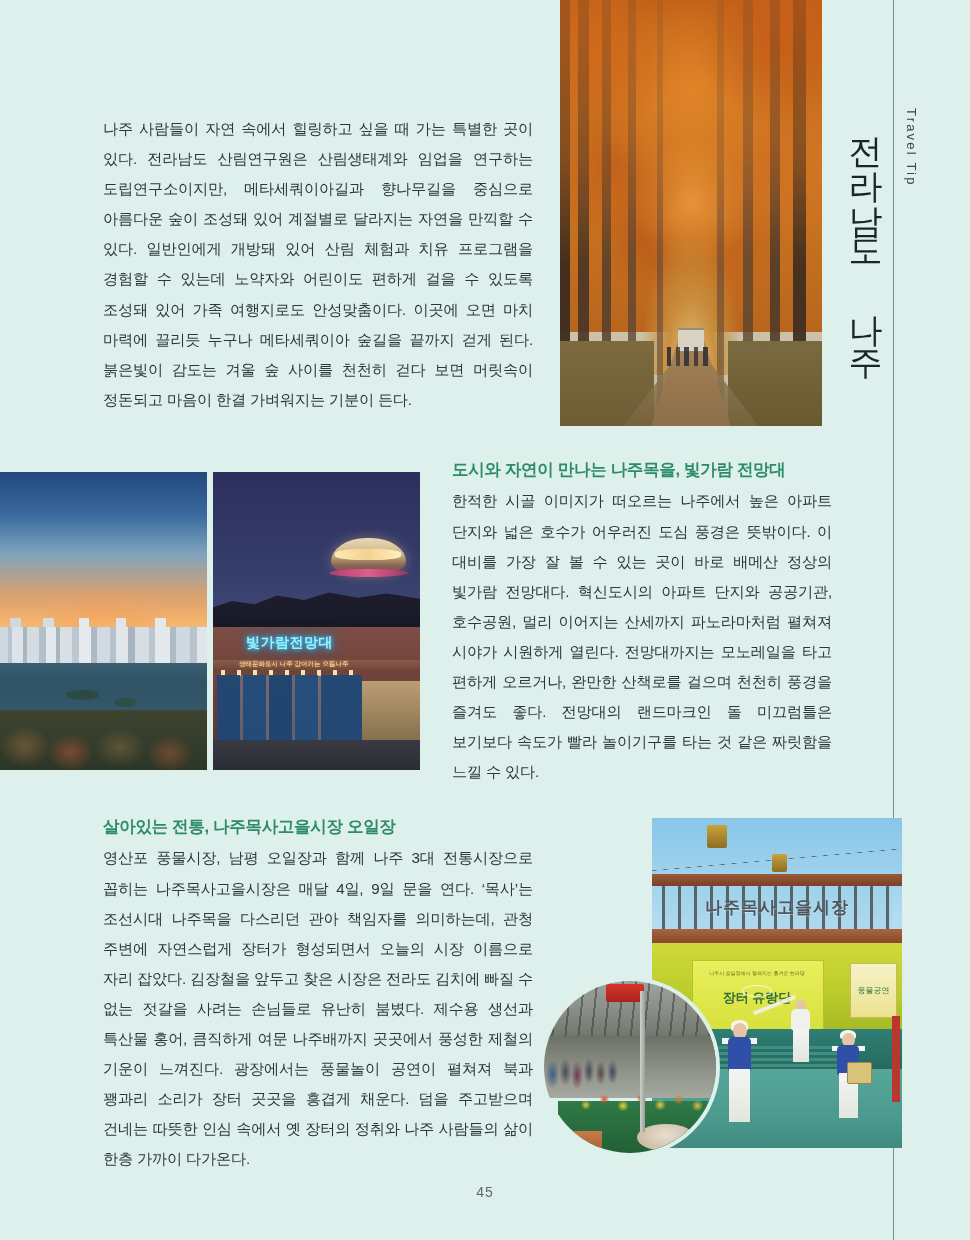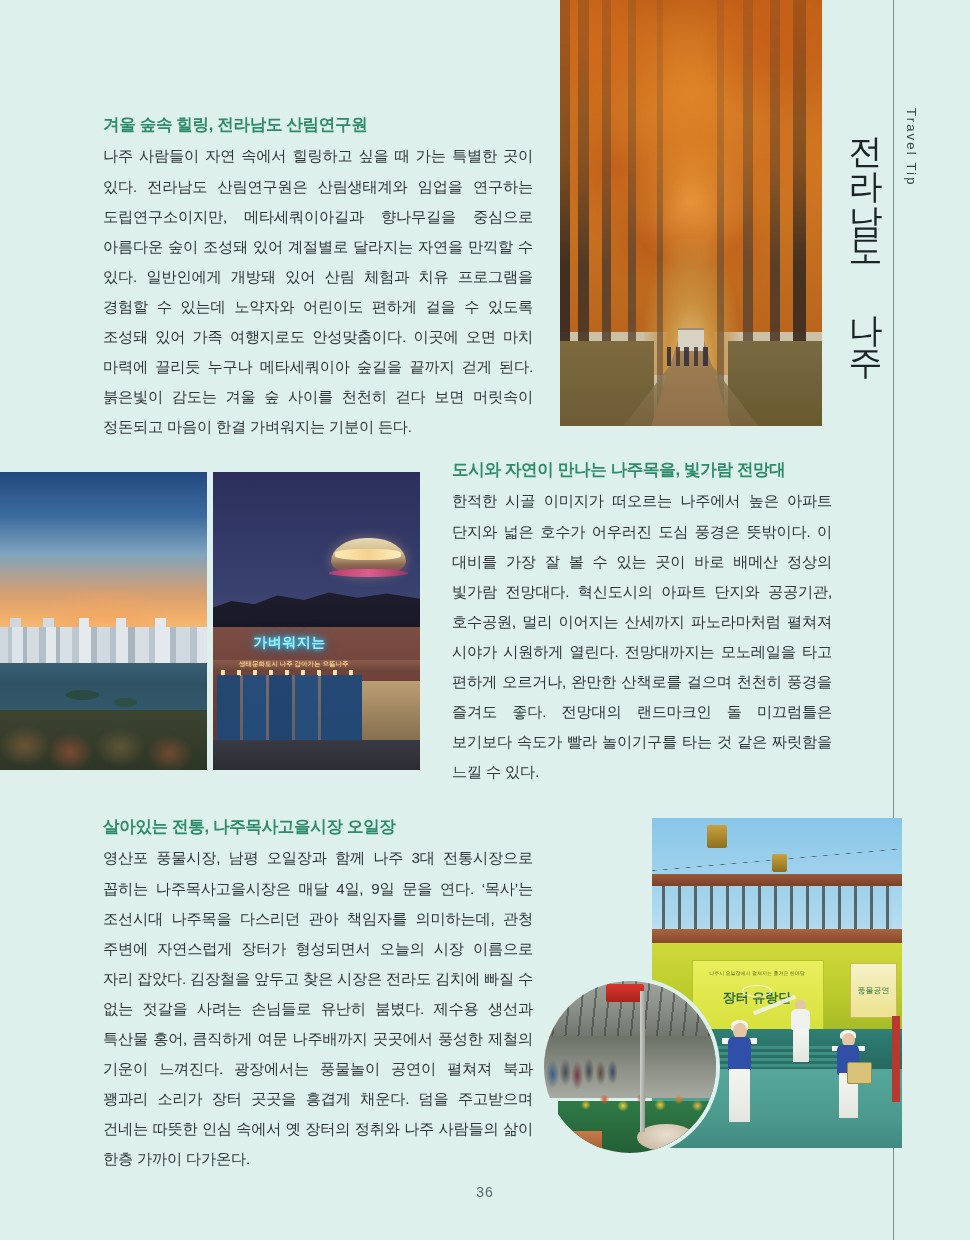--- a/index.html
+++ b/index.html
@@ -531,36 +531,37 @@
     <div class="forest"></div>
   </div>
 
   <div class="photo" id="photo-observatory">
     <div class="sky"></div>
     <div class="tower"></div>
     <div class="tower-glass"></div>
     <div class="tower-ring"></div>
     <div class="ridge"></div>
     <div class="building"></div>
-    <div class="neon">가벼워지는</div>
+    <div class="neon">빛가람전망대</div>
     <div class="canopy-beam"></div>
     <div class="subsign">생태문화도시 나주 감아가는 으뜸나주</div>
     <div class="lamps"></div>
     <div class="glass-front"></div>
     <div class="glass-right"></div>
     <div class="plaza"></div>
   </div>
 
   <div class="photo" id="photo-market">
     <div class="sky"></div>
     <div class="wire"></div>
     <div class="lantern"></div>
     <div class="lantern2"></div>
     <div class="gate-beam"></div>
     <div class="gate-bars"></div>
+    <div class="gate-name">나주목사고을시장</div>
     <div class="gate-roof"></div>
     <div class="hall"></div>
     <div class="banner"></div>
     <div class="banner-top">나주시 오일장에서 펼쳐지는 흥겨운 한마당</div>
     <div class="banner-title">장터 유랑단</div>
     <div class="side-banner">풍물공연</div>
     <div class="stage"></div>
     <div class="steps"></div>
     <div class="ground"></div>
     <div class="person perf-c white-robe">
@@ -595,29 +596,28 @@
     <div class="aisle"></div>
     <div class="crowd"></div>
     <div class="stall-cloth"></div>
     <div class="produce"></div>
     <div class="crate"></div>
     <div class="basket"></div>
     <div class="pole"></div>
   </div>
 
   <div class="article" id="article-forest">
-    <h2>겨울 숲속 힐링, 전라남도 산림연구원</h2>
     <p>나주 사람들이 자연 속에서 힐링하고 싶을 때 가는 특별한 곳이 있다. 전라남도 산림연구원은 산림생태계와 임업을 연구하는 도립연구소이지만, 메타세쿼이아길과 향나무길을 중심으로 아름다운 숲이 조성돼 있어 계절별로 달라지는 자연을 만끽할 수 있다. 일반인에게 개방돼 있어 산림 체험과 치유 프로그램을 경험할 수 있는데 노약자와 어린이도 편하게 걸을 수 있도록 조성돼 있어 가족 여행지로도 안성맞춤이다. 이곳에 오면 마치 마력에 끌리듯 누구나 메타세쿼이아 숲길을 끝까지 걷게 된다. 붉은빛이 감도는 겨울 숲 사이를 천천히 걷다 보면 머릿속이 정돈되고 마음이 한결 가벼워지는 기분이 든다.</p>
   </div>
 
   <div class="article" id="article-observatory">
     <h2>도시와 자연이 만나는 나주목을, 빛가람 전망대</h2>
     <p>한적한 시골 이미지가 떠오르는 나주에서 높은 아파트 단지와 넓은 호수가 어우러진 도심 풍경은 뜻밖이다. 이 대비를 가장 잘 볼 수 있는 곳이 바로 배메산 정상의 빛가람 전망대다. 혁신도시의 아파트 단지와 공공기관, 호수공원, 멀리 이어지는 산세까지 파노라마처럼 펼쳐져 시야가 시원하게 열린다. 전망대까지는 모노레일을 타고 편하게 오르거나, 완만한 산책로를 걸으며 천천히 풍경을 즐겨도 좋다. 전망대의 랜드마크인 돌 미끄럼틀은 보기보다 속도가 빨라 놀이기구를 타는 것 같은 짜릿함을 느낄 수 있다.</p>
   </div>
 
   <div class="article" id="article-market">
     <h2>살아있는 전통, 나주목사고을시장 오일장</h2>
     <p>영산포 풍물시장, 남평 오일장과 함께 나주 3대 전통시장으로 꼽히는 나주목사고을시장은 매달 4일, 9일 문을 연다. ‘목사’는 조선시대 나주목을 다스리던 관아 책임자를 의미하는데, 관청 주변에 자연스럽게 장터가 형성되면서 오늘의 시장 이름으로 자리 잡았다. 김장철을 앞두고 찾은 시장은 전라도 김치에 빠질 수 없는 젓갈을 사려는 손님들로 유난히 붐볐다. 제수용 생선과 특산물 홍어, 큼직하게 여문 나주배까지 곳곳에서 풍성한 제철의 기운이 느껴진다. 광장에서는 풍물놀이 공연이 펼쳐져 북과 꽹과리 소리가 장터 곳곳을 흥겹게 채운다. 덤을 주고받으며 건네는 따뜻한 인심 속에서 옛 장터의 정취와 나주 사람들의 삶이 한층 가까이 다가온다.</p>
   </div>
 
-  <div class="page-number">36</div>
+  <div class="page-number">45</div>
 
 </div>
 
 </body></html>

